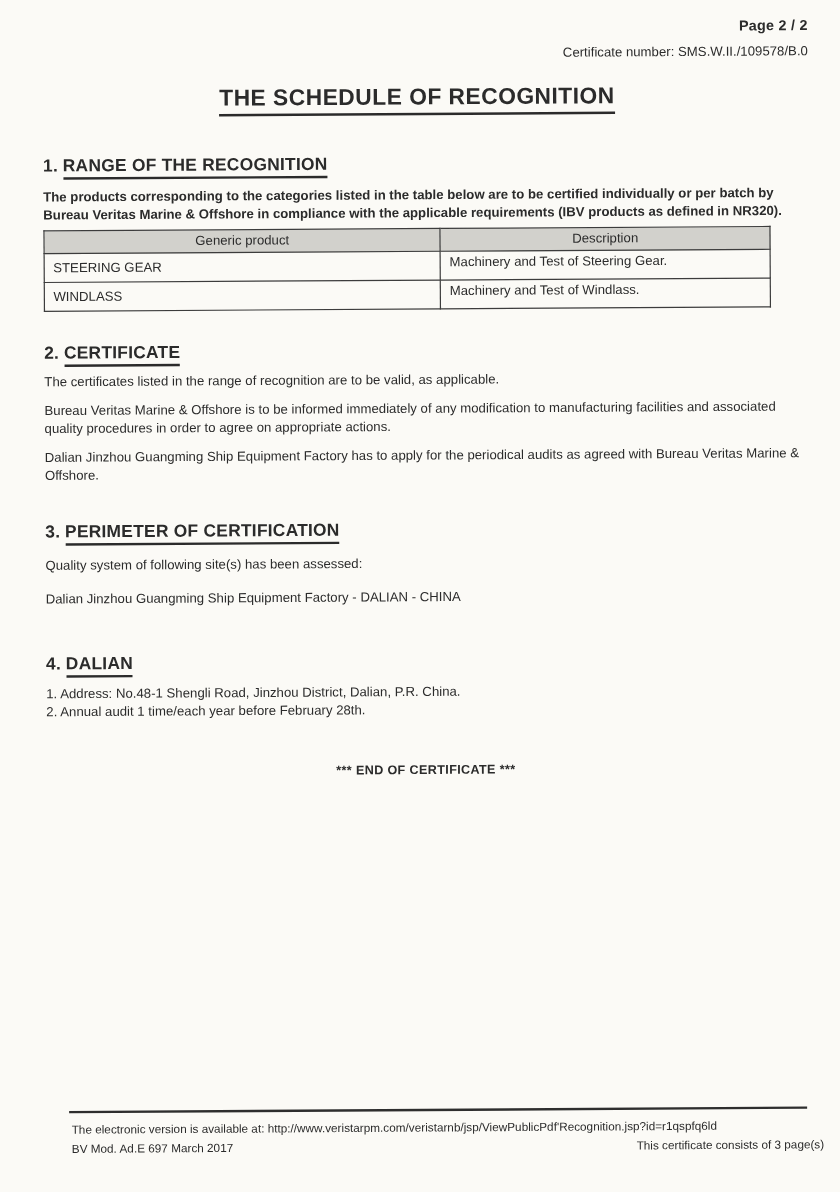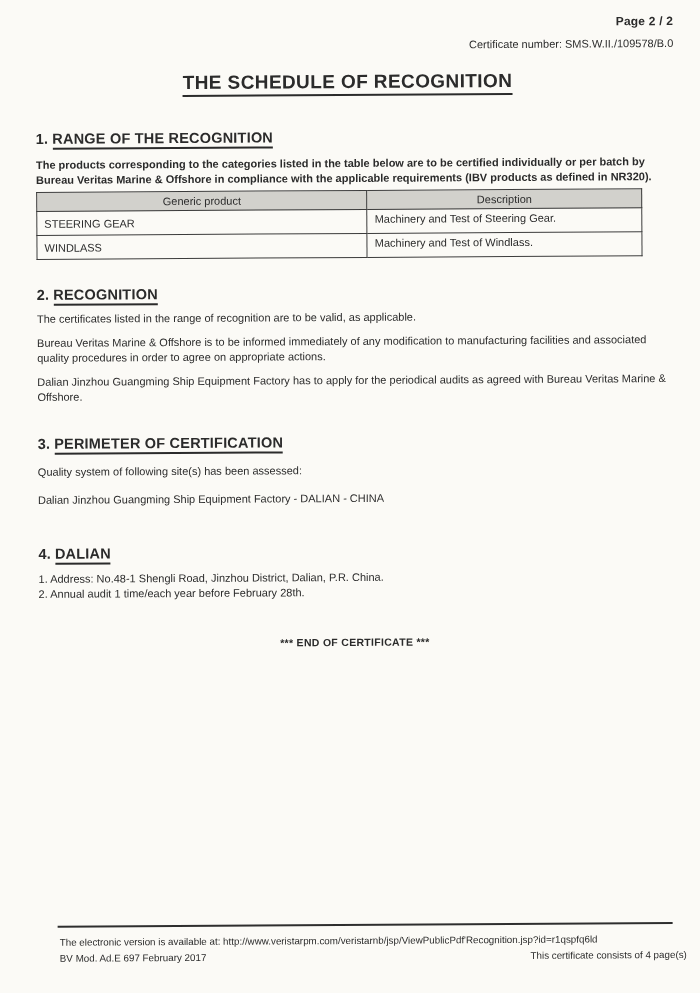--- a/index.html
+++ b/index.html
@@ -151,21 +151,21 @@
           <tr>
             <td>WINDLASS</td>
             <td class="desc">Machinery and Test of Windlass.</td>
           </tr>
         </tbody>
       </table>
     </section>
 
     <section class="sec-limitations">
       <h2 class="sec-head">
-        <span class="sec-num">2.</span><span class="u">RECOGNITION</span>
+        <span class="sec-num">2.</span><span class="u">CERTIFICATE</span>
       </h2>
       <p class="body-p">The certificates listed in the range of recognition are to be valid, as applicable.</p>
       <p class="body-p">Bureau Veritas Marine &amp; Offshore is to be informed immediately of any modification to manufacturing facilities and associated quality procedures in order to agree on appropriate actions.</p>
       <p class="body-p">Dalian Jinzhou Guangming Ship Equipment Factory has to apply for the periodical audits as agreed with Bureau Veritas Marine &amp; Offshore.</p>
     </section>
 
     <section class="sec-perimeter">
       <h2 class="sec-head">
         <span class="sec-num">3.</span><span class="u">PERIMETER OF CERTIFICATION</span>
       </h2>
@@ -184,18 +184,18 @@
     </section>
 
     <p class="end-marker">*** END OF CERTIFICATE ***</p>
 
   </div>
 
   <footer>
     <div class="footer-rule"></div>
     <div class="footer-url">The electronic version is available at: http://www.veristarpm.com/veristarnb/jsp/ViewPublicPdf'Recognition.jsp?id=r1qspfq6ld</div>
     <div class="footer-row">
-      <span>BV Mod. Ad.E 697 February 2017</span>
-      <span>This certificate consists of 4 page(s)</span>
+      <span>BV Mod. Ad.E 697 March 2017</span>
+      <span>This certificate consists of 3 page(s)</span>
     </div>
   </footer>
 
 </div>
 
 </body></html>

